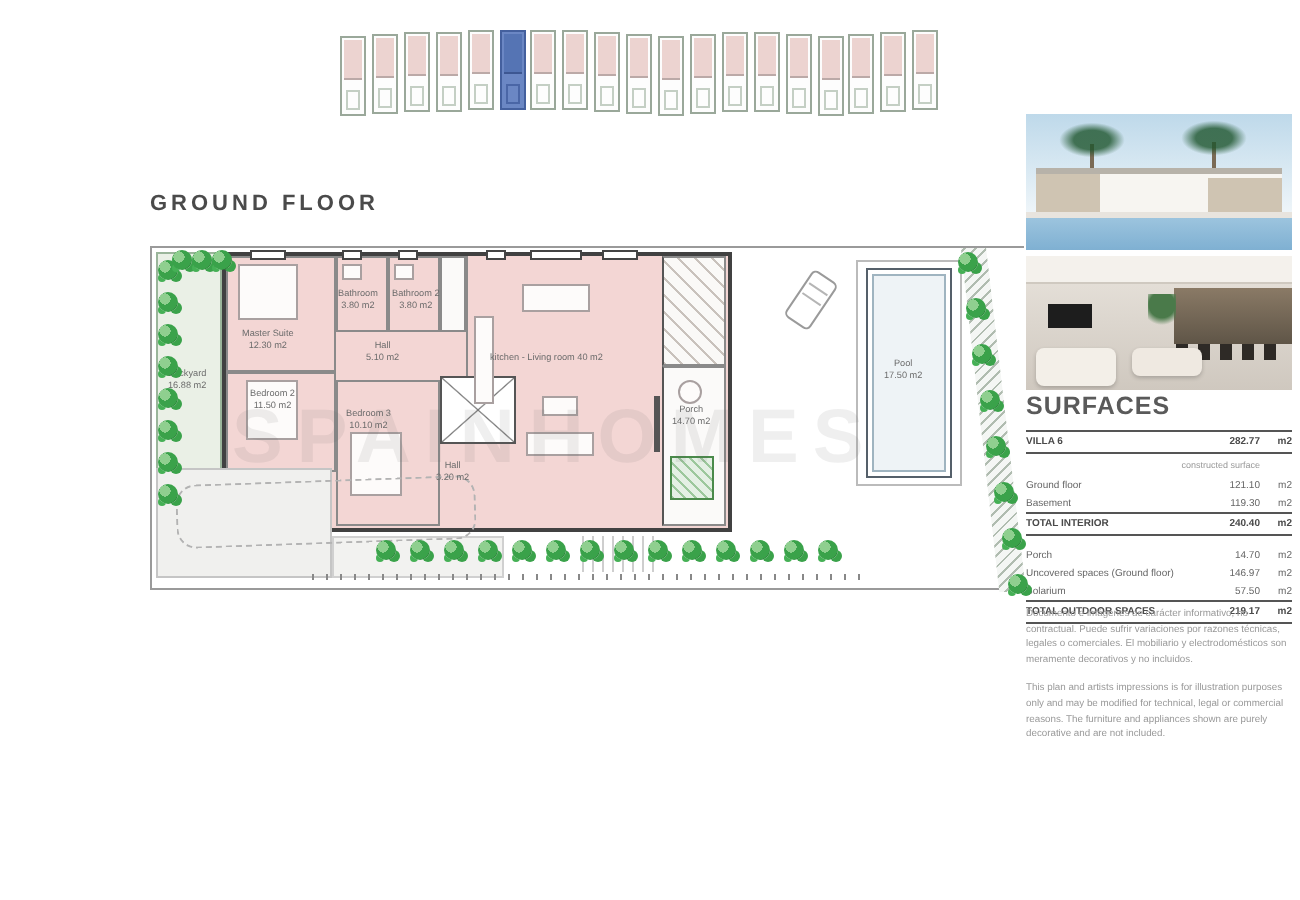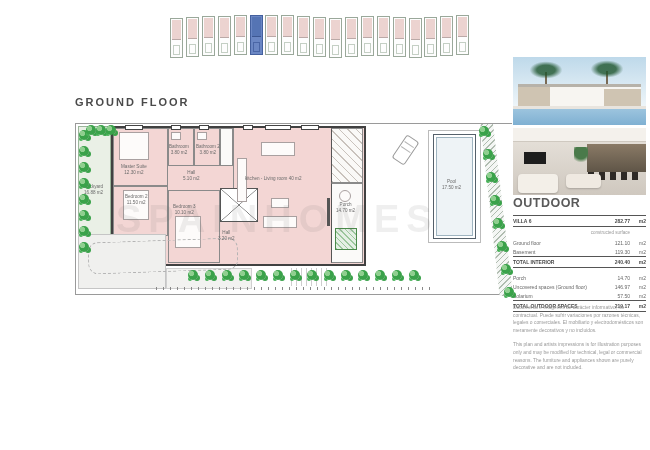--- a/index.html
+++ b/index.html
@@ -277,21 +277,21 @@
     <div class="int-ceil"></div>
     <div class="int-kitchen"></div>
     <div class="int-stools"></div>
     <div class="int-tv"></div>
     <div class="int-plant"></div>
     <div class="int-sofa1"></div>
     <div class="int-sofa2"></div>
   </div>
 
   <div class="panel">
-    <div class="s-heading">OUTDOOR</div>
+    <div class="s-heading">SURFACES</div>
 
     <div class="t-row strong">
       <span class="lab">VILLA 6</span>
       <span class="val">282.77</span>
       <span class="unit">m2</span>
     </div>
     <div class="t-sub">constructed surface</div>
 
     <div class="t-row">
       <span class="lab">Ground floor</span>

